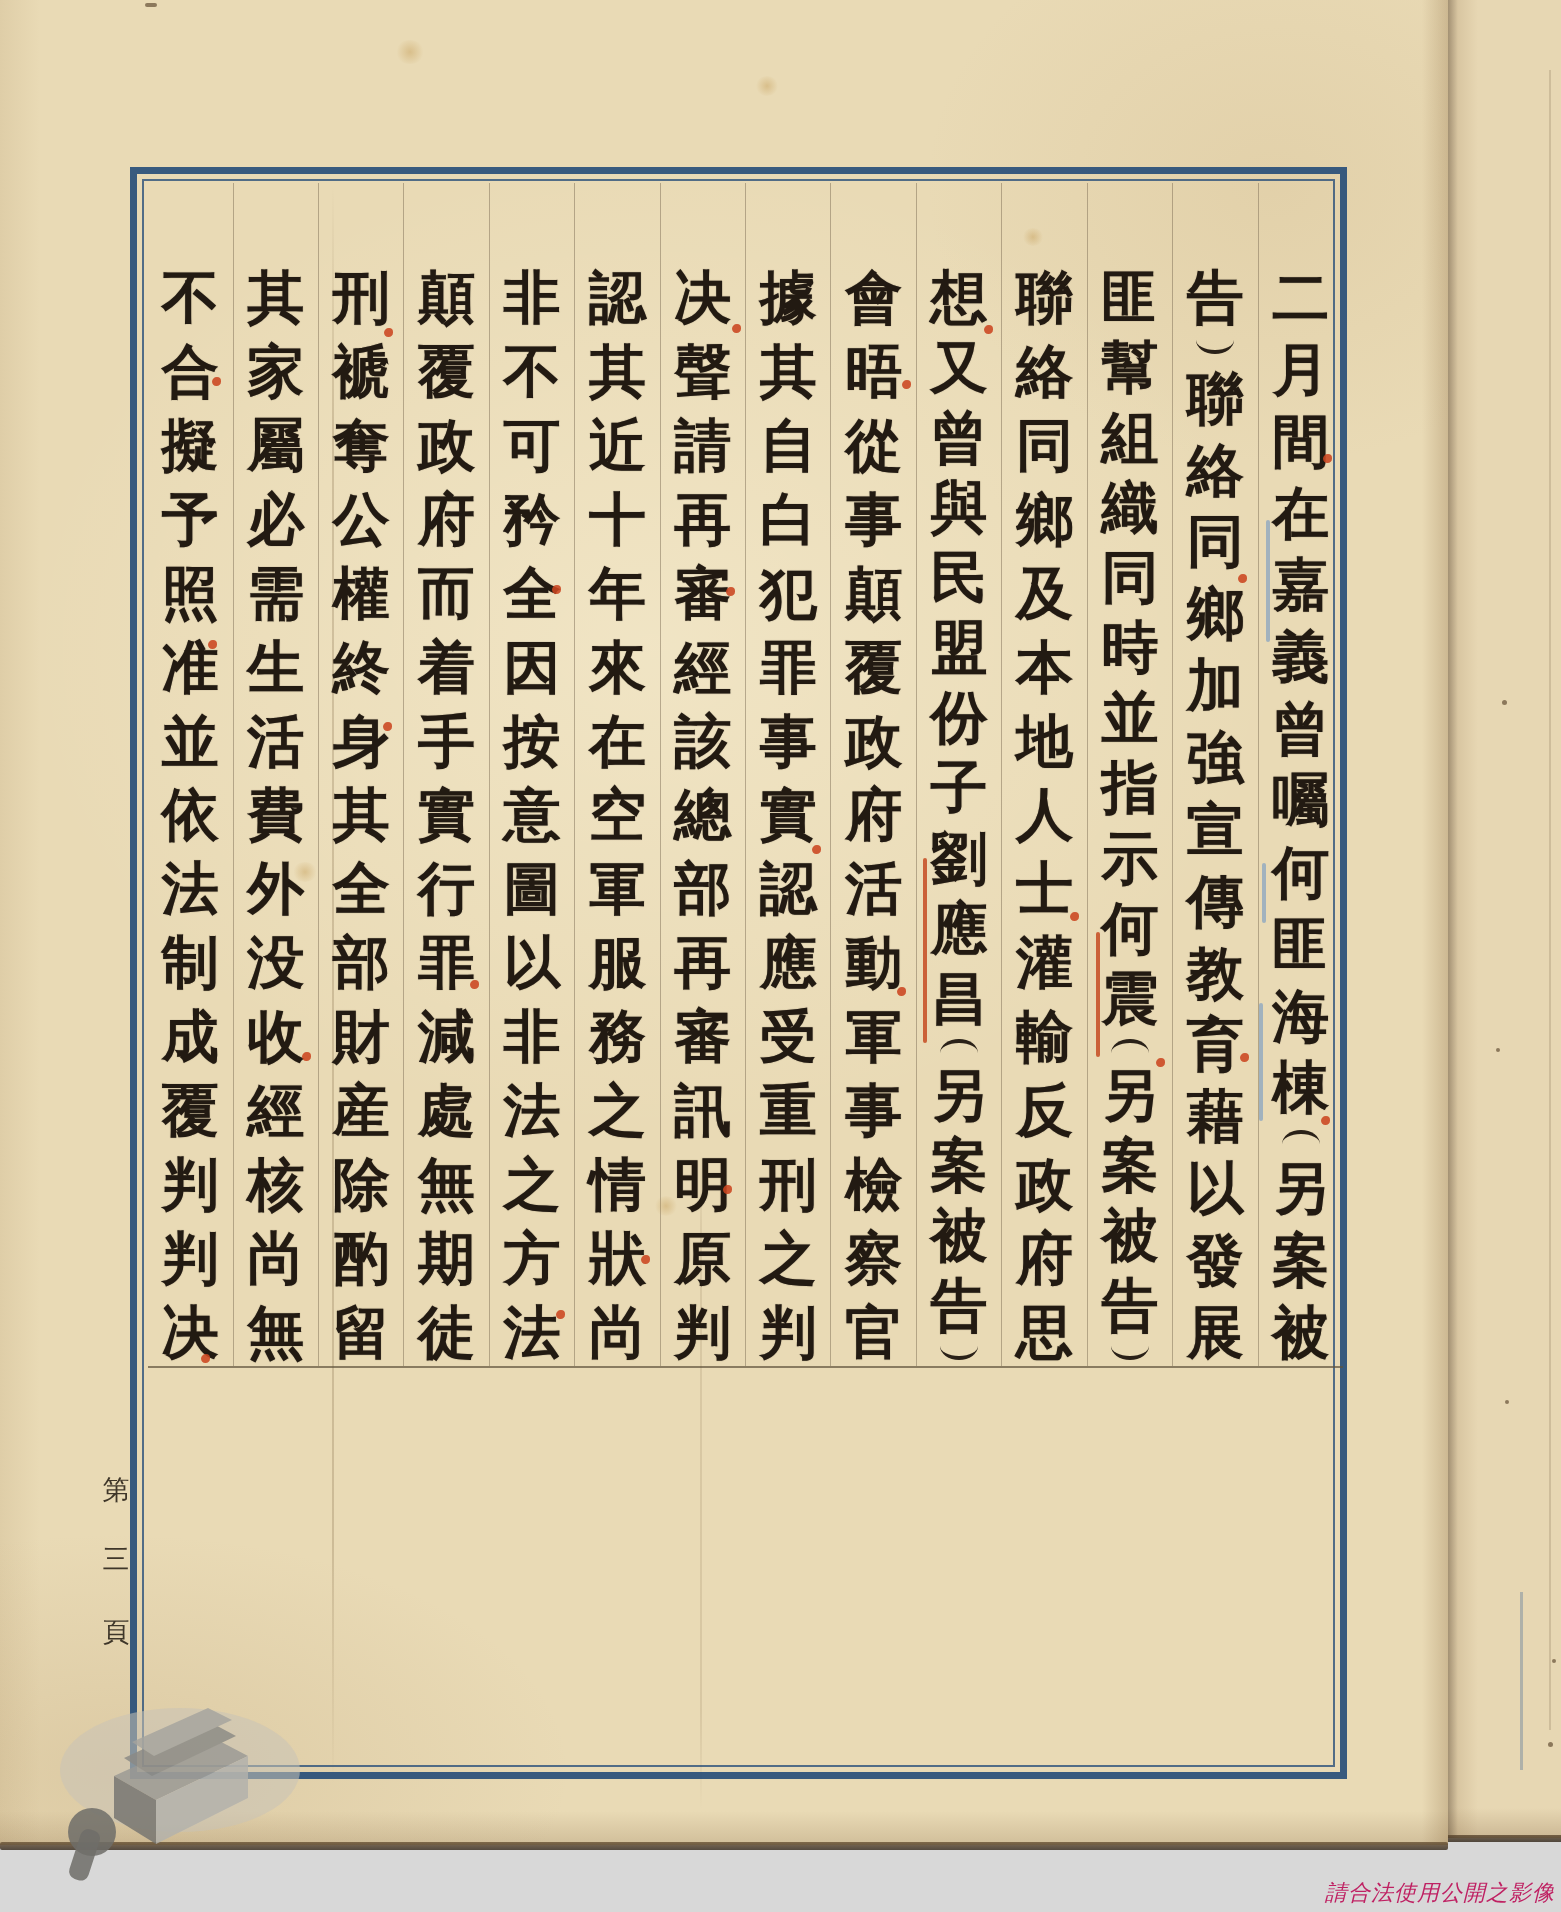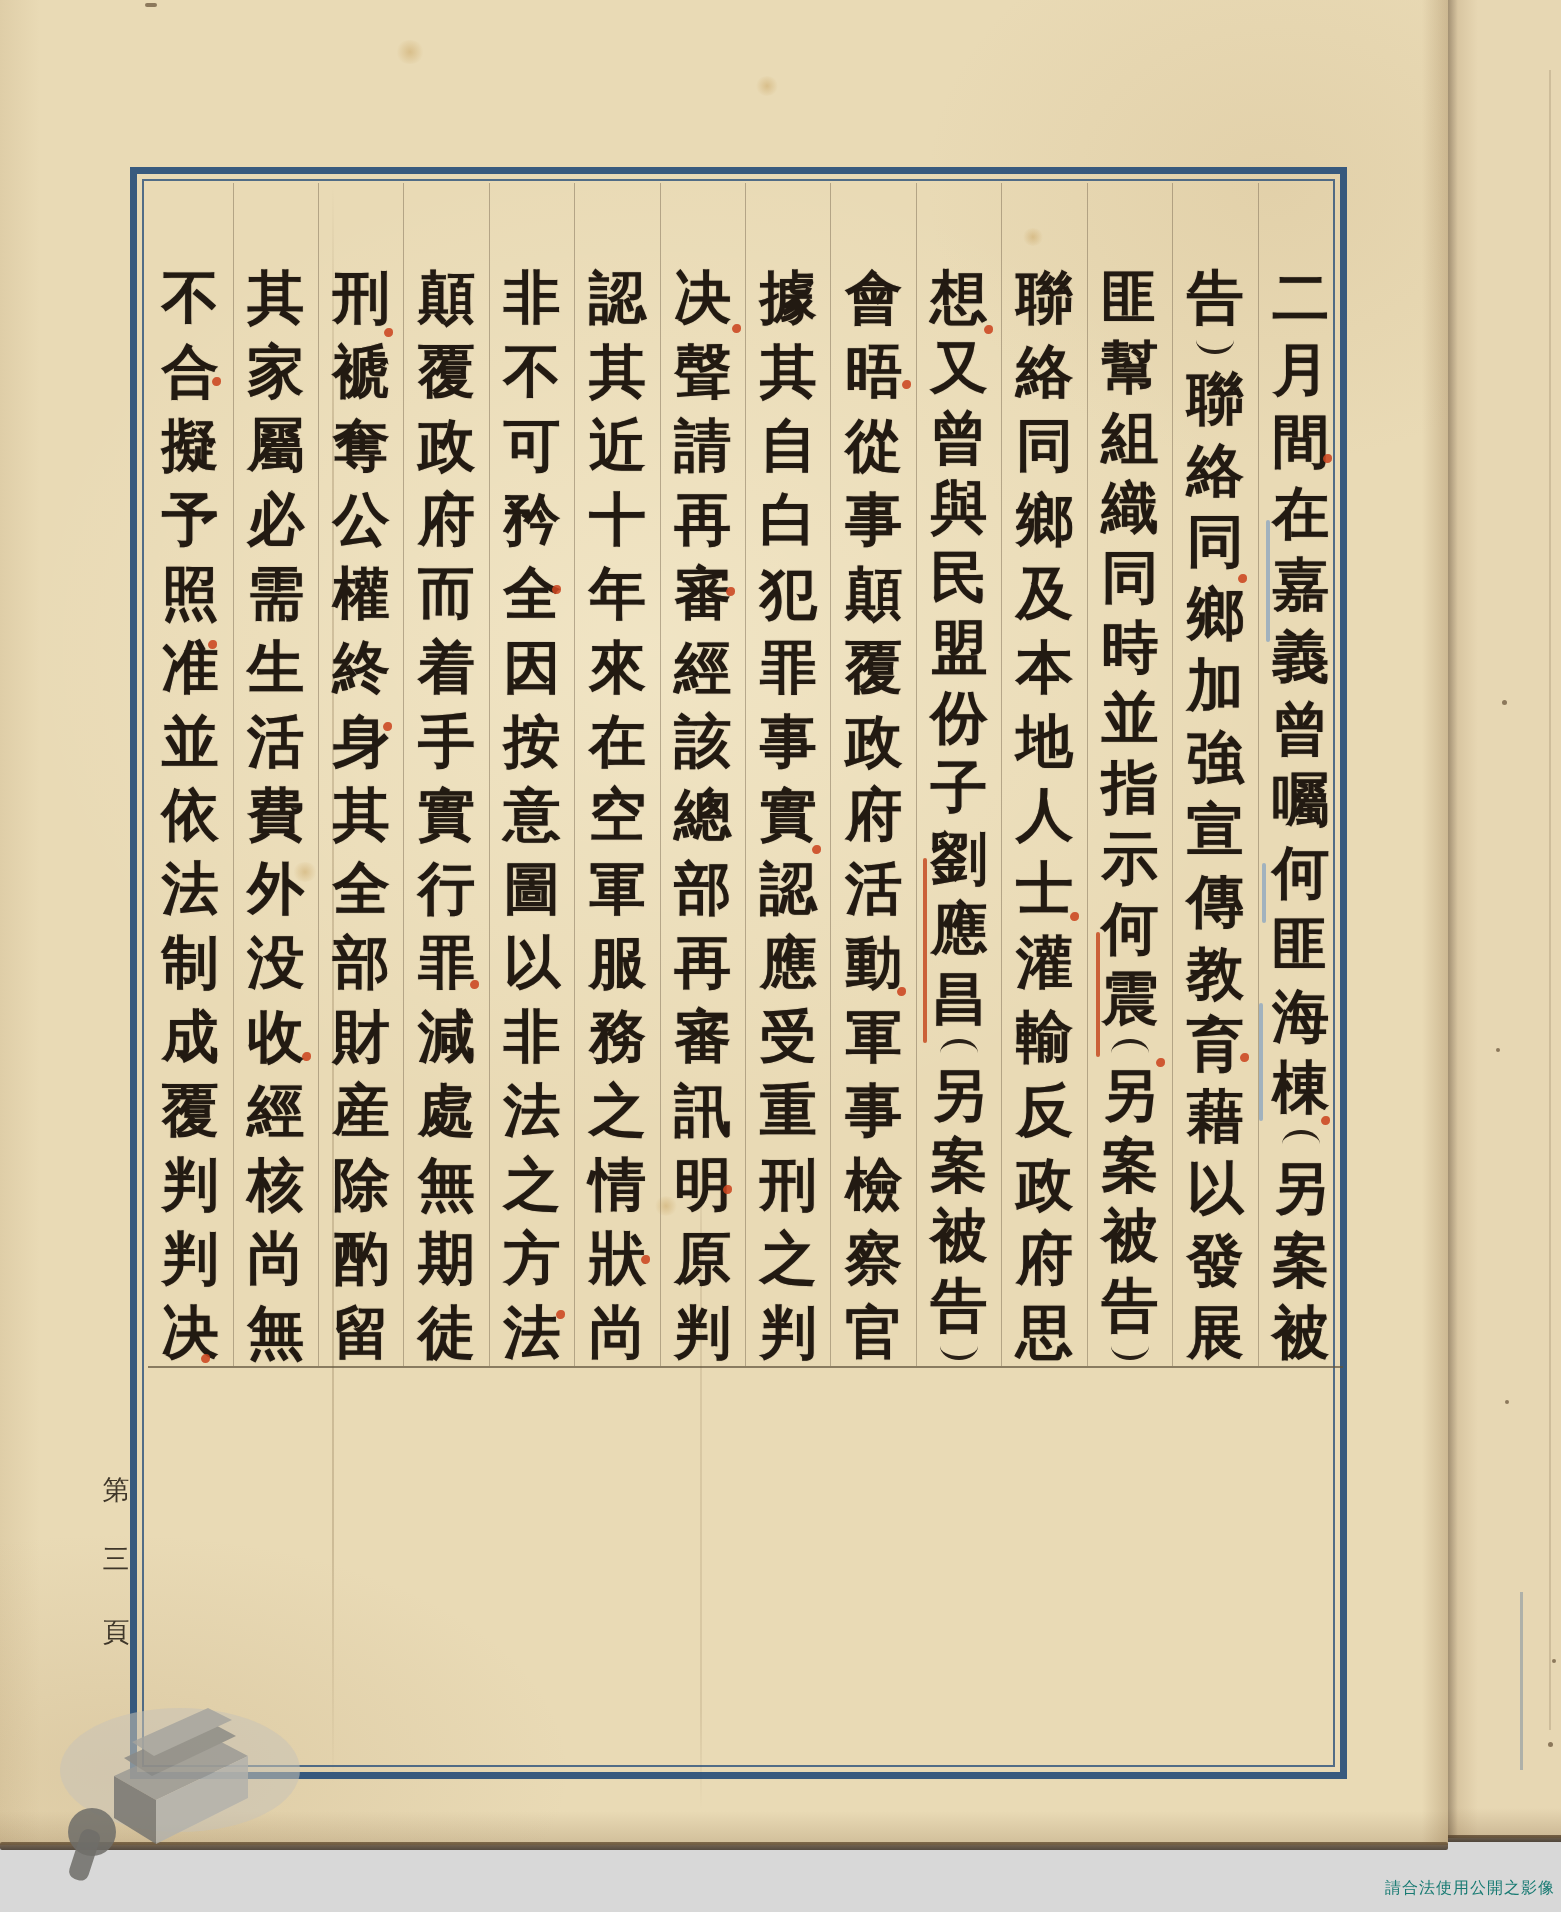--- a/index.html
+++ b/index.html
@@ -83,21 +83,21 @@
   }
   
   .crease{position:absolute;width:2px;
     background:linear-gradient(180deg, rgba(120,95,60,0), rgba(120,95,60,.25) 15%, rgba(120,95,60,.25) 85%, rgba(120,95,60,0));}
   .stain{position:absolute;border-radius:50%;background:radial-gradient(circle, rgba(186,140,60,.35), rgba(186,140,60,0) 70%);}
   .speck{position:absolute;border-radius:50%;background:#5a452c;opacity:.65;}
   
   .emblem{position:absolute;left:52px;top:1680px;}
   .copyright{
     position:absolute;right:6px;top:1878px;
-    font-size:16px;letter-spacing:1px;color:#0f766e;opacity:.95;white-space:nowrap;
+    font-size:22px;letter-spacing:1px;color:#be185d;opacity:.95;white-space:nowrap;font-style:italic;
   }
 </style>
 </head>
 <body>
 
 <div class="stage">
 
   <div class="paper-main"></div>
   <div class="paper-next"></div>
   <div class="next-frame-line"></div>

